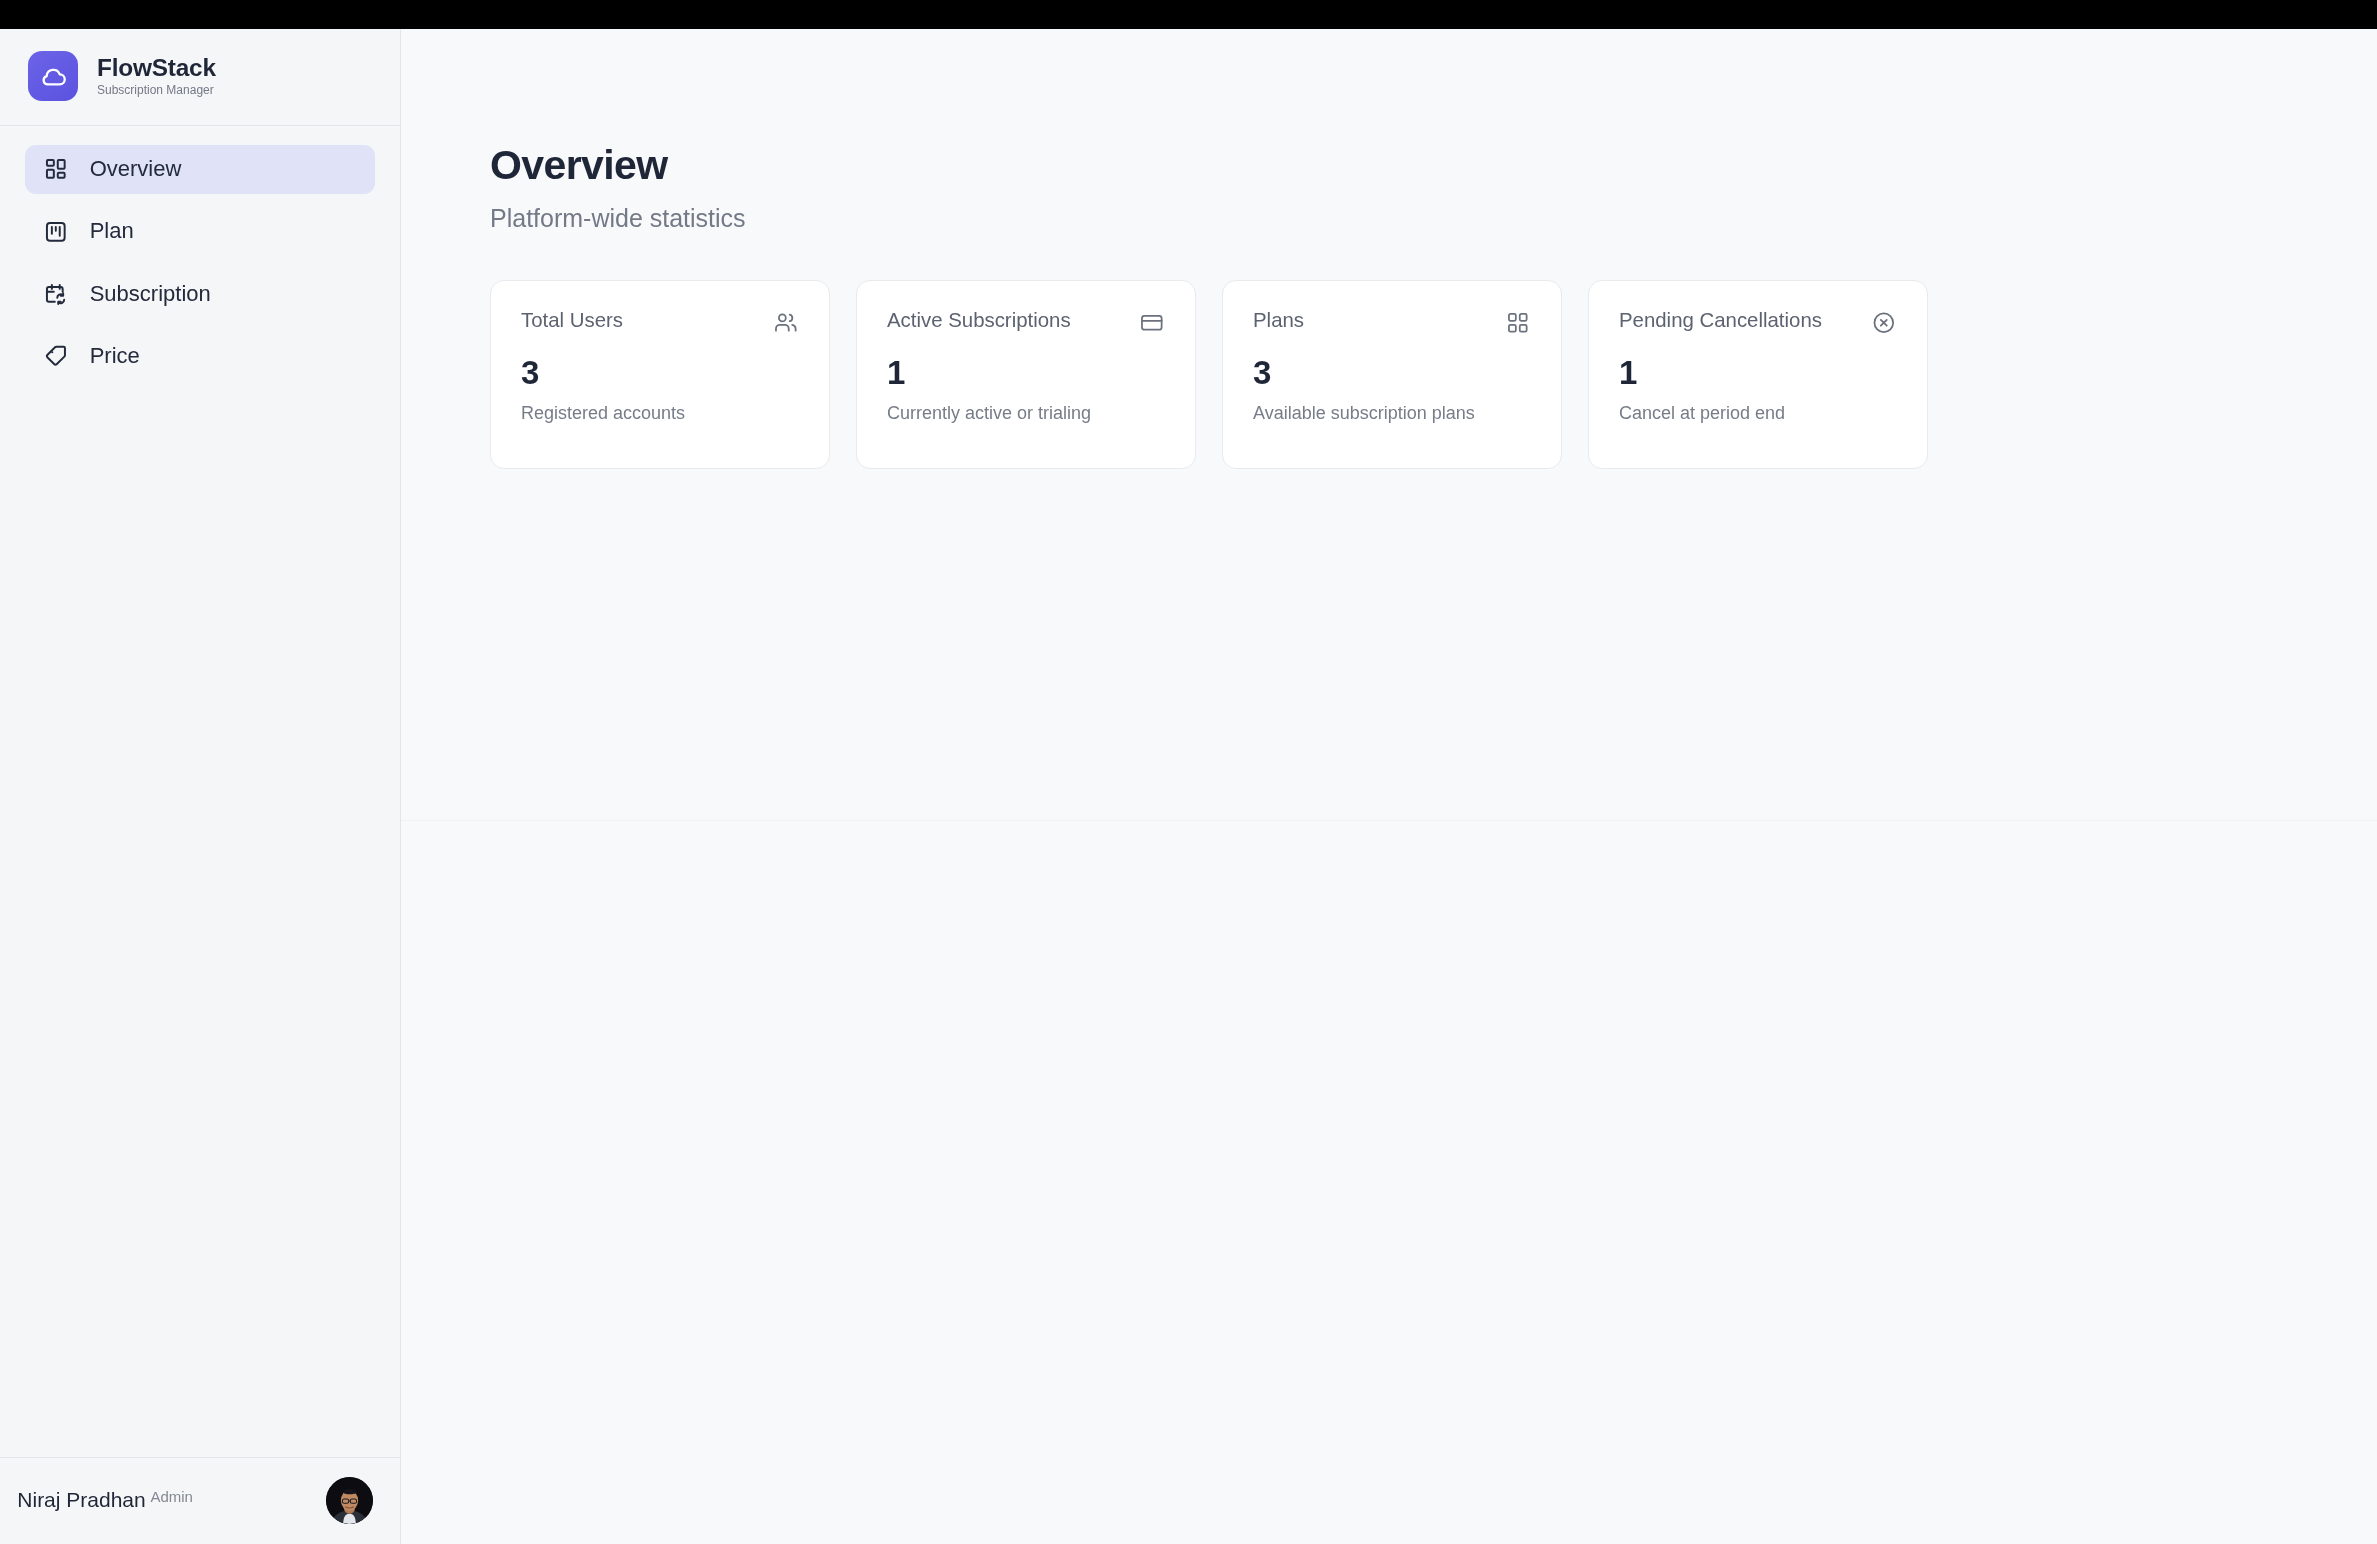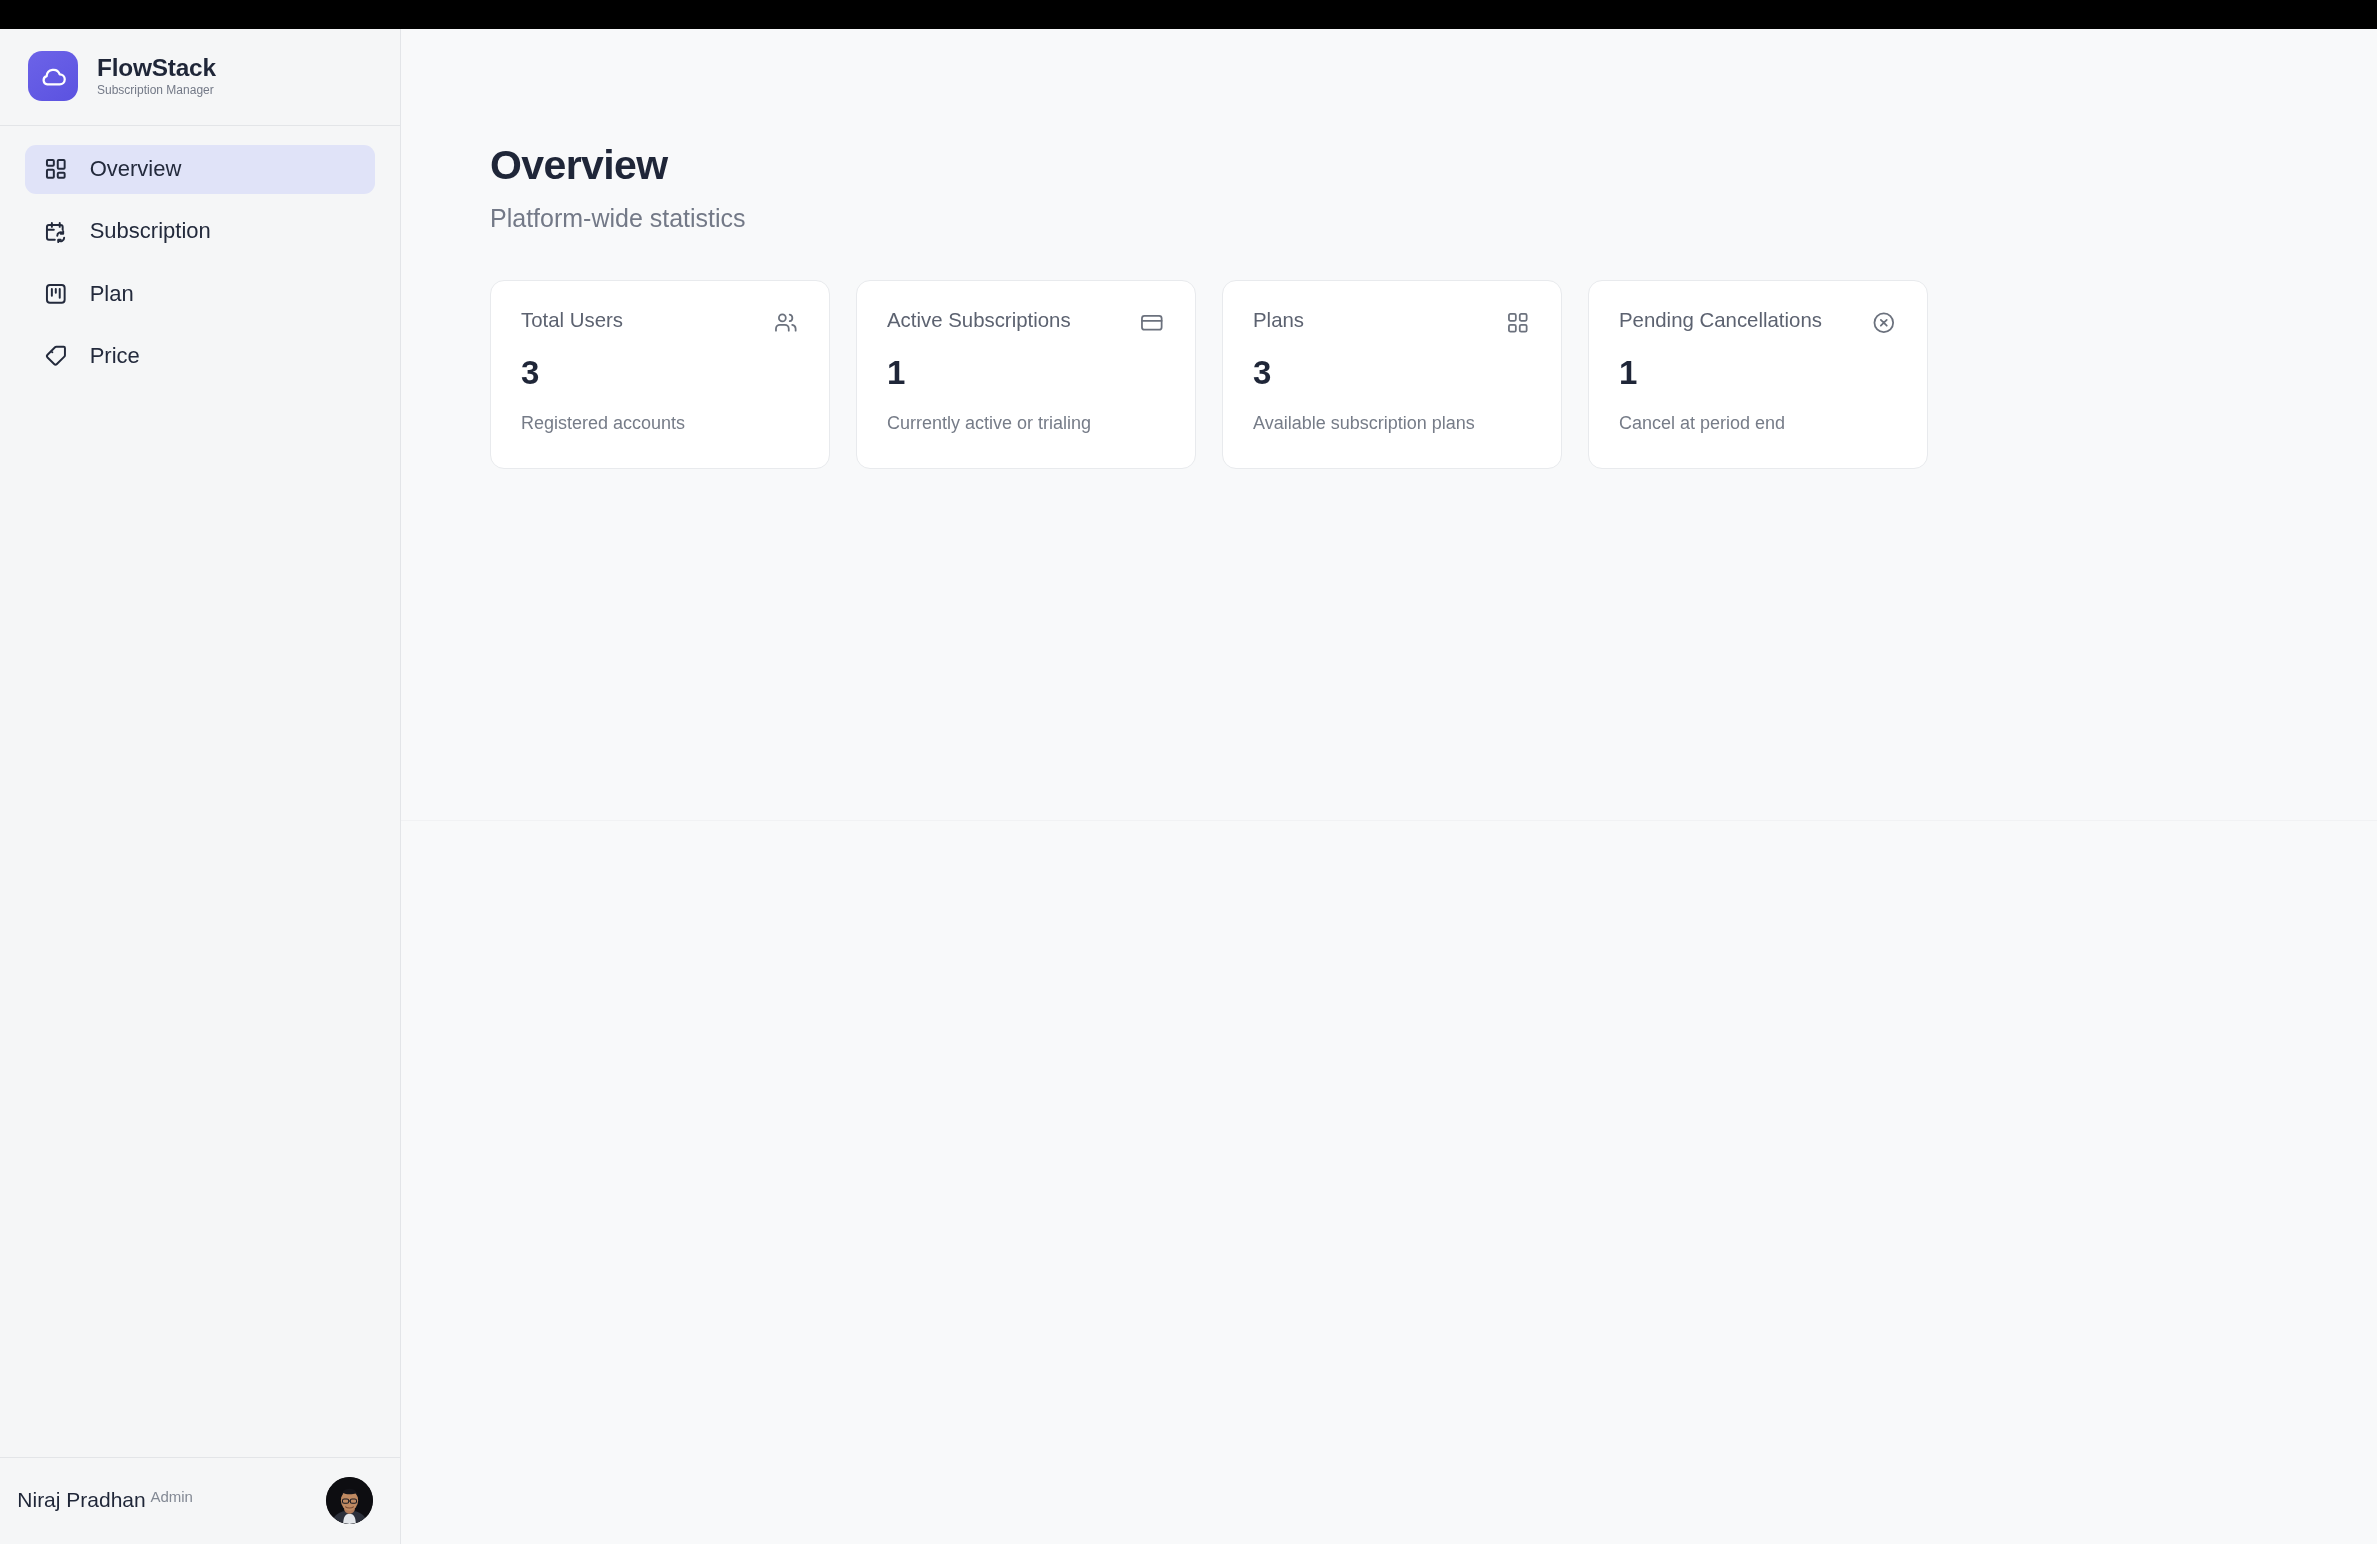--- a/index.html
+++ b/index.html
@@ -219,21 +219,21 @@
   .card-value {
     margin-top: 20.4px;
     font-size: 33px;
     font-weight: bold;
     color: #1f2638;
     line-height: 1;
     letter-spacing: -0.4px;
   }
 
   .card-desc {
-    margin-top: 25px;
+    margin-top: 15px;
     font-size: 18px;
     color: #767c88;
     line-height: 1.1;
   }
 
   .content-divider {
     position: absolute;
     left: 0;
     top: 791px;
     width: 100%;
@@ -272,37 +272,37 @@
             <rect x="3" y="13" width="7" height="8" rx="1"></rect>
             <rect x="14" y="16" width="7" height="5" rx="1"></rect>
           </svg>
         </span>
         <span class="nav-label">Overview</span>
       </div>
 
       <div class="nav-item">
         <span class="nav-icon">
           <svg width="23.6" height="23.6" viewBox="0 0 24 24" fill="none" stroke="currentColor" stroke-width="2" stroke-linecap="round" stroke-linejoin="round">
+            <rect x="3" y="3" width="18" height="18" rx="3"></rect>
+            <path d="M8 7v7M12 7v4M16 7v9"></path>
+          </svg>
+        </span>
+        <span class="nav-label">Plan</span>
+      </div>
+
+      <div class="nav-item">
+        <span class="nav-icon">
+          <svg width="23.6" height="23.6" viewBox="0 0 24 24" fill="none" stroke="currentColor" stroke-width="2" stroke-linecap="round" stroke-linejoin="round">
             <path d="M11 20H5a2 2 0 0 1-2-2V7a2 2 0 0 1 2-2h12a2 2 0 0 1 2 2v3"></path>
             <path d="M8 3v4M16 3v4M3 10h7"></path>
             <path d="M13.5 16a3.5 3.5 0 0 1 5.6-2.8M20.5 18a3.5 3.5 0 0 1-5.6 2.8"></path>
             <path d="M19.5 11.5V14h-2.5M14.5 22.5V20h2.5"></path>
           </svg>
         </span>
         <span class="nav-label">Subscription</span>
-      </div>
-
-      <div class="nav-item">
-        <span class="nav-icon">
-          <svg width="23.6" height="23.6" viewBox="0 0 24 24" fill="none" stroke="currentColor" stroke-width="2" stroke-linecap="round" stroke-linejoin="round">
-            <rect x="3" y="3" width="18" height="18" rx="3"></rect>
-            <path d="M8 7v7M12 7v4M16 7v9"></path>
-          </svg>
-        </span>
-        <span class="nav-label">Plan</span>
       </div>
 
       <div class="nav-item">
         <span class="nav-icon">
           <svg width="23.6" height="23.6" viewBox="0 0 24 24" fill="none" stroke="currentColor" stroke-width="2" stroke-linecap="round" stroke-linejoin="round">
             <path d="M12.6 2.7H20a1.3 1.3 0 0 1 1.3 1.3v7.4a2 2 0 0 1-.6 1.4l-7.6 7.6a2 2 0 0 1-2.8 0l-6.7-6.7a2 2 0 0 1 0-2.8l7.6-7.6a2 2 0 0 1 1.4-.6z"></path>
             <circle cx="8.4" cy="8.4" r="1.1" fill="currentColor" stroke="none"></circle>
           </svg>
         </span>
         <span class="nav-label">Price</span>

